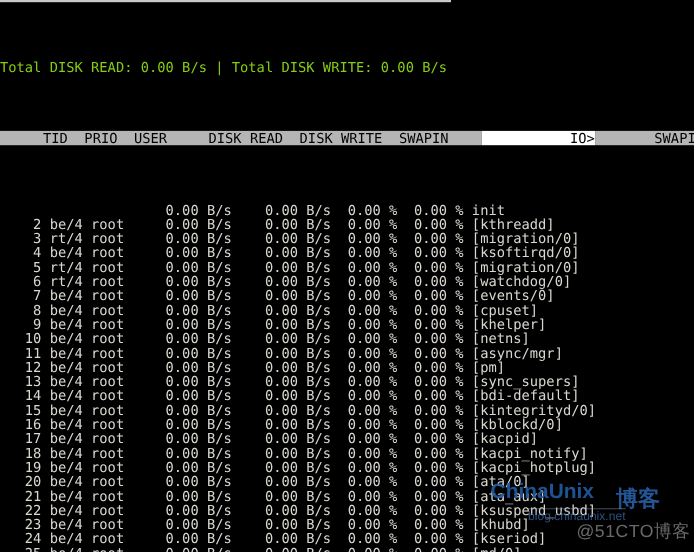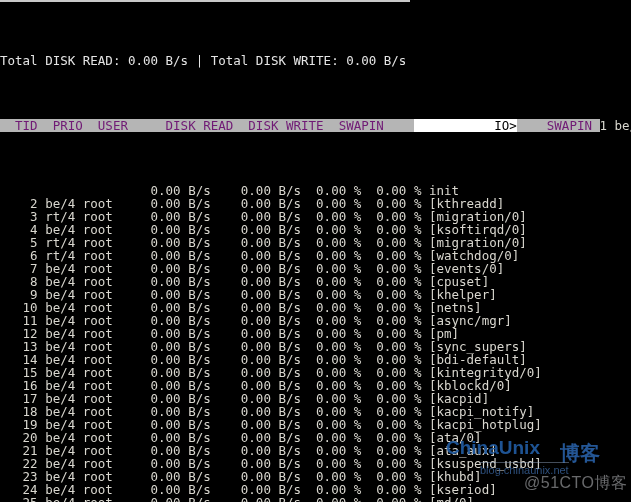--- a/index.html
+++ b/index.html
@@ -47,34 +47,35 @@
   .line {
     height: 13px;
     line-height: 13px;
     white-space: pre;
     font-size: 12.5px;
     font-family: "DejaVu Sans Mono", "Liberation Mono", monospace;
   }
 
   
   .summary {
-    color: #e5e5e5;
+    color: #84cc16;
   }
 
   
   .colhead {
     position: relative;
     height: 13px;
   }
   .colhead .hdr-bg {
     background: #b5b5b5;
-    color: #701a75;
+    color: #000000;
     display: inline-block;
     height: 13px;
     line-height: 13px;
+    padding-left: 24px;
   }
   .colhead .hdr-sort {
     background: #ffffff;
     color: #000000;
     display: inline-block;
     height: 13px;
     line-height: 13px;
     padding-left: 20px;
   }
   .colhead .hdr-tail {

